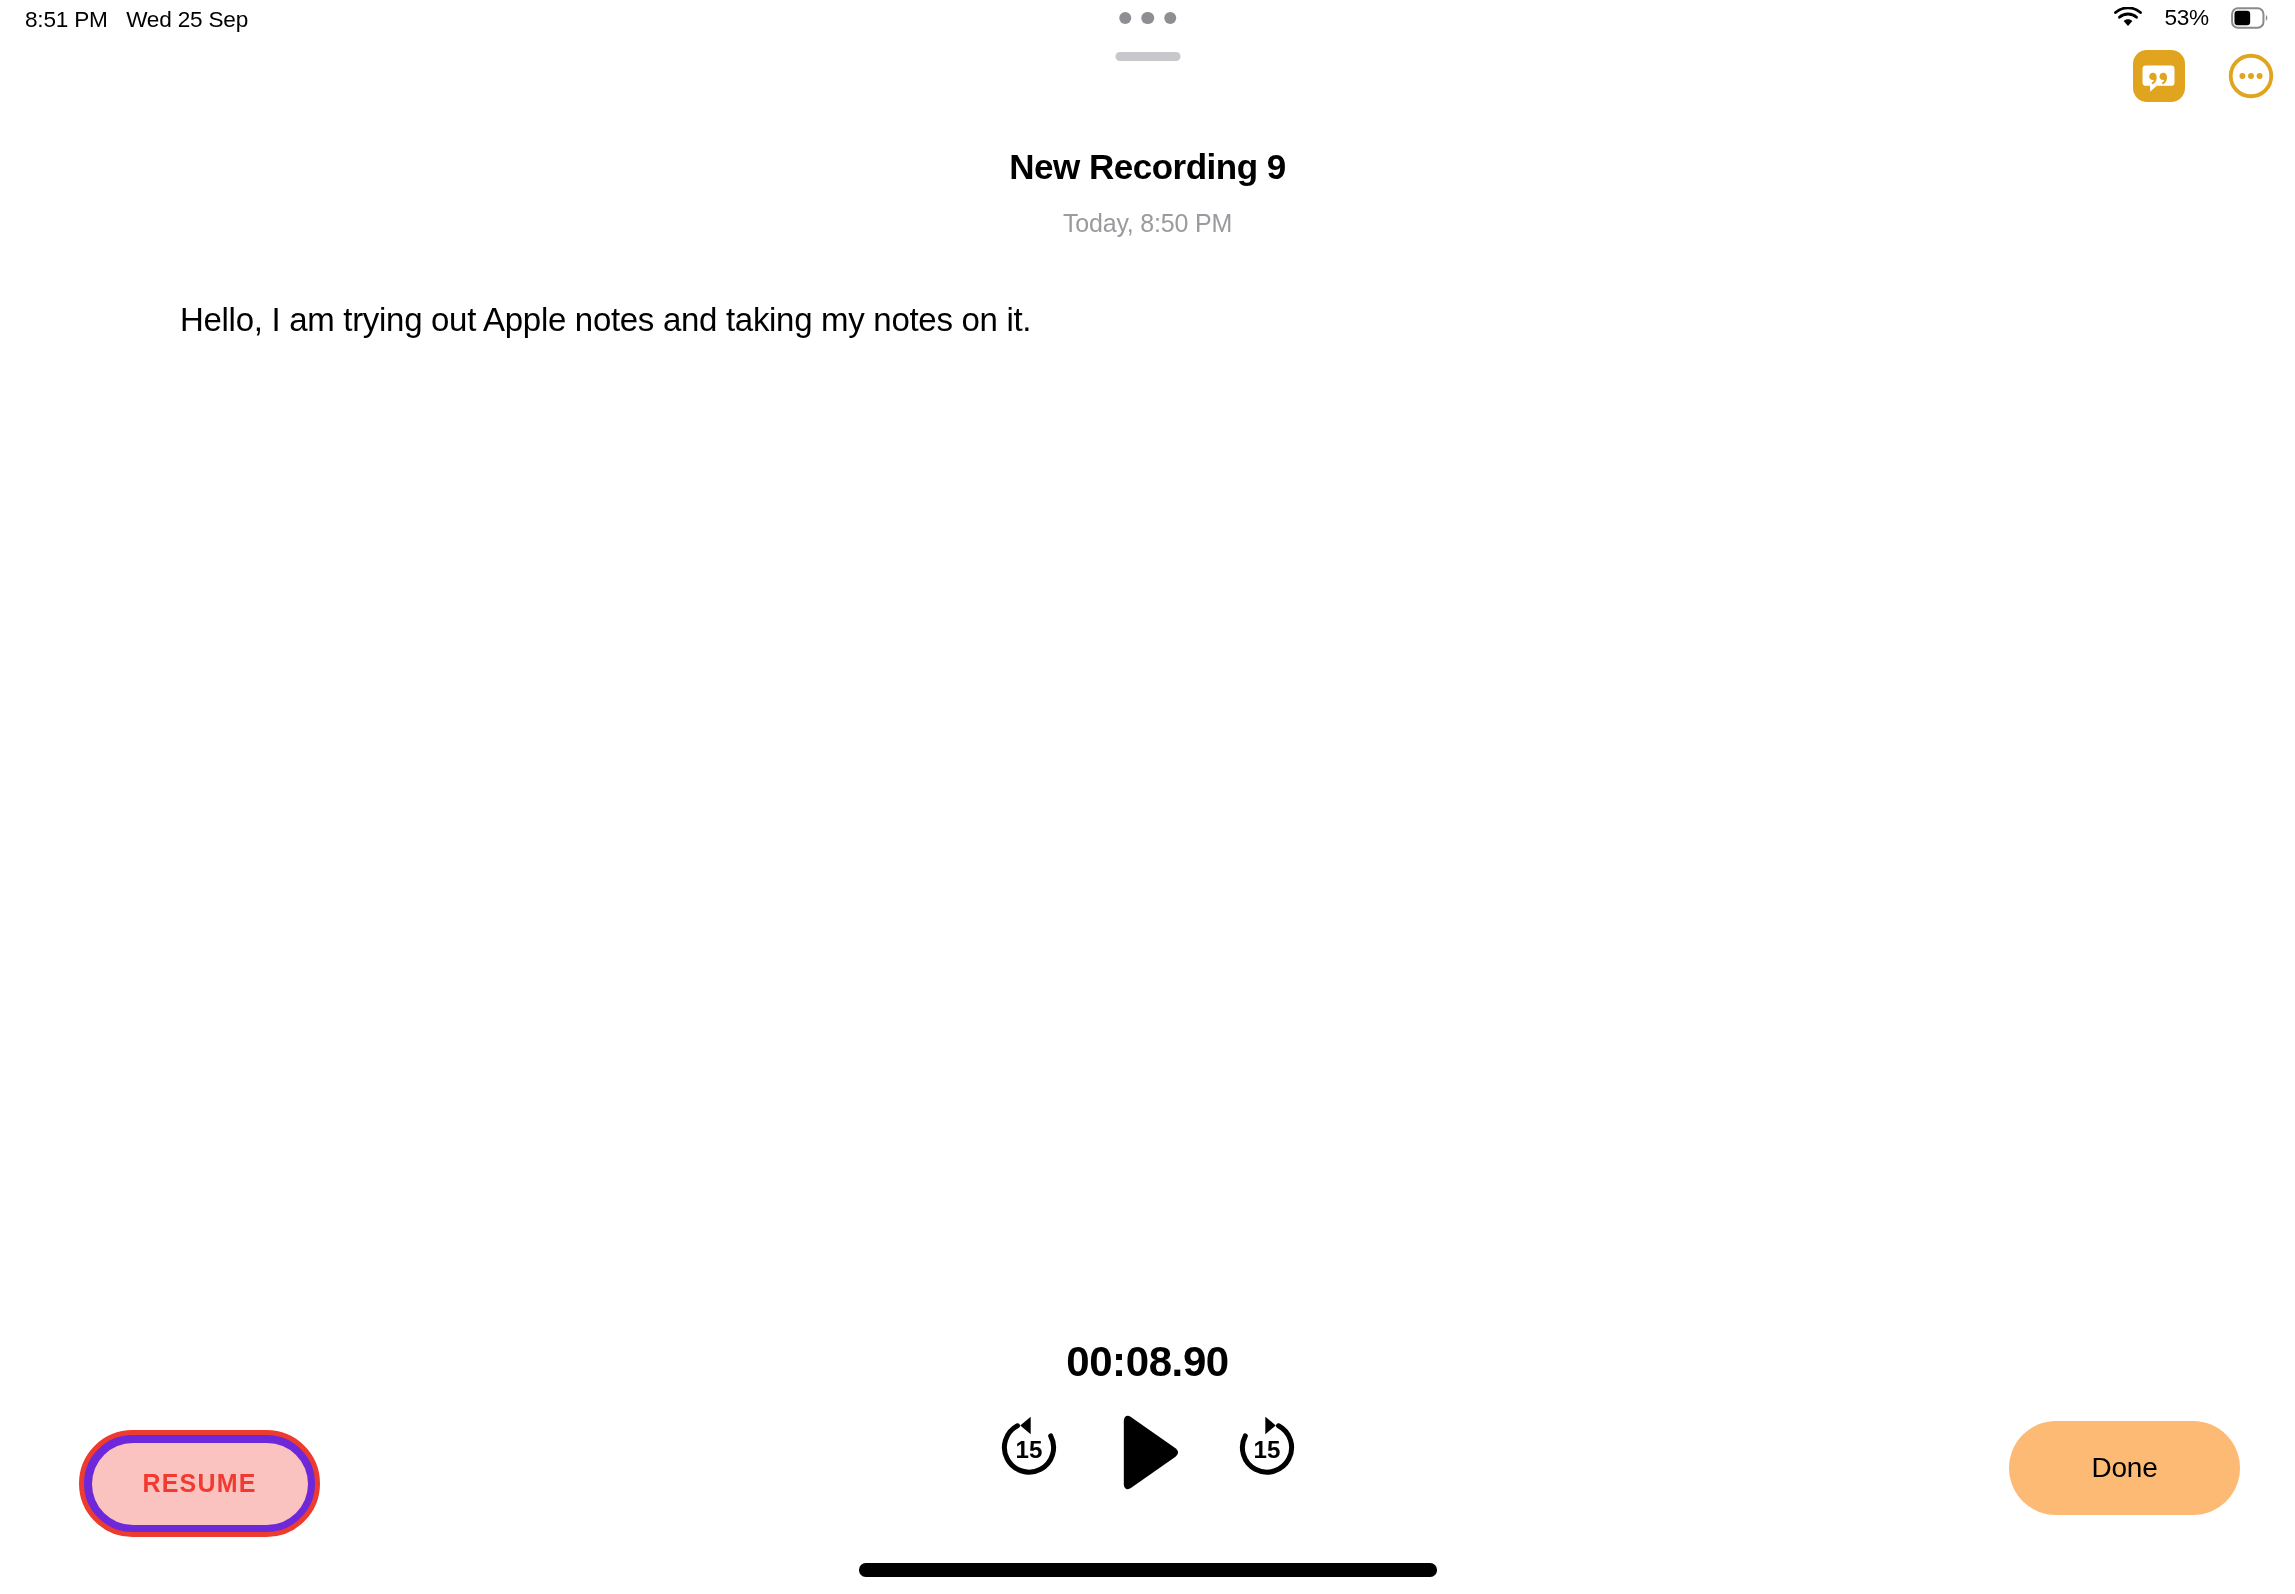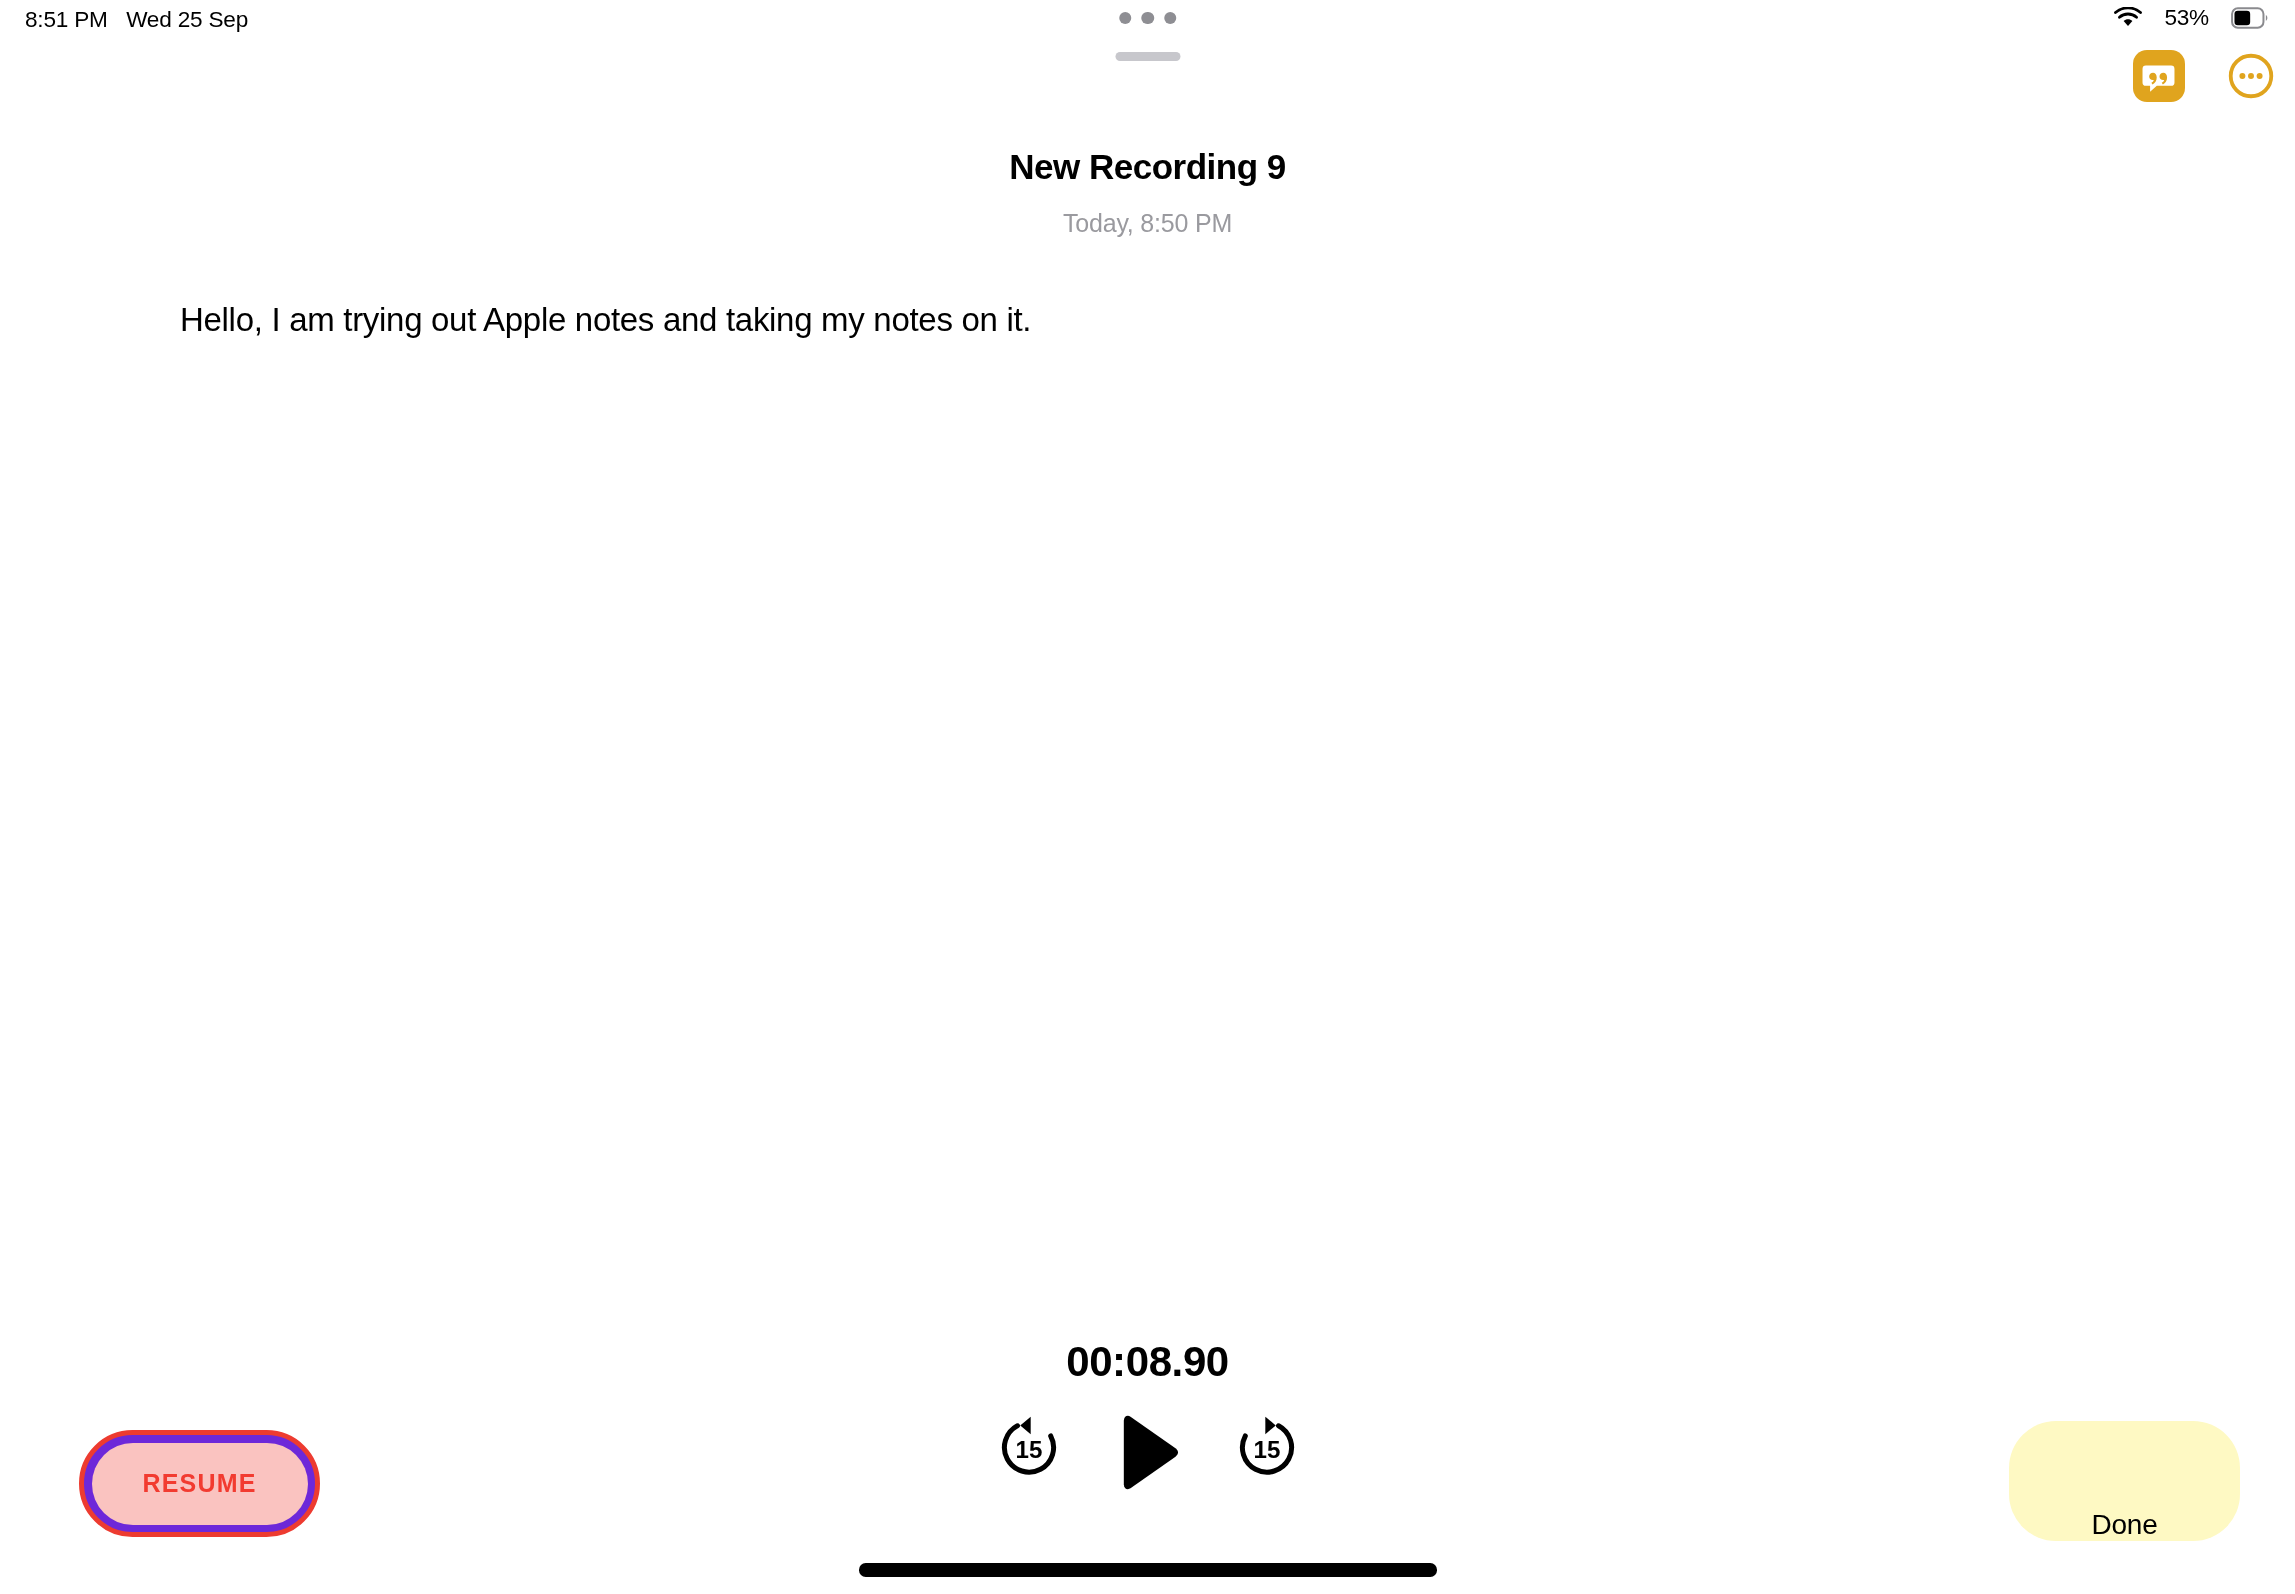--- a/index.html
+++ b/index.html
@@ -216,27 +216,27 @@
     align-items:center;
     justify-content:center;
     cursor:pointer;
   }
   .play-btn svg { width:65px; height:77px; display:block; }
 
   
   .done-btn {
     position:absolute;
     right:55px; top:6.7px;
-    width:231px; height:120px;
+    width:231px; height:94px;
     border:none;
     border-radius:47px;
-    background:#fef9c3;
-    cursor:pointer;
-    display:flex;
-    align-items:flex-end;
+    background:#fdba74;
+    cursor:pointer;
+    display:flex;
+    align-items:center;
     justify-content:center;
     font-family:"Liberation Sans", sans-serif;
   }
   .done-label {
     font-size:28px;
     font-weight:500;
     color:#000000;
     letter-spacing:-0.2px;
   }
 

